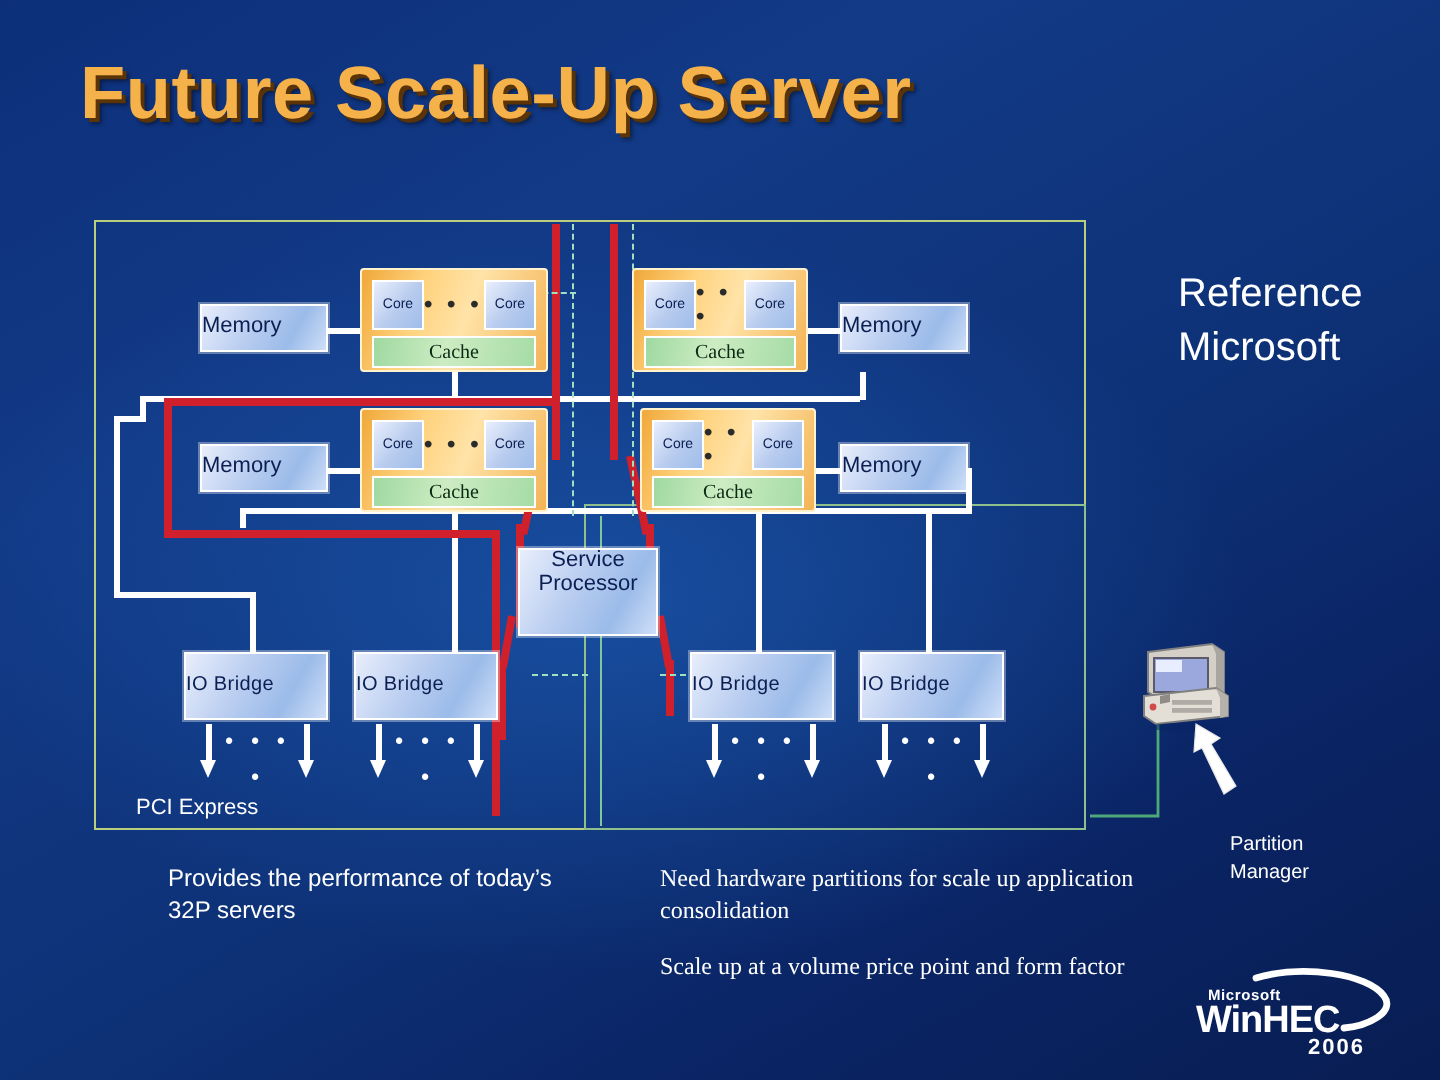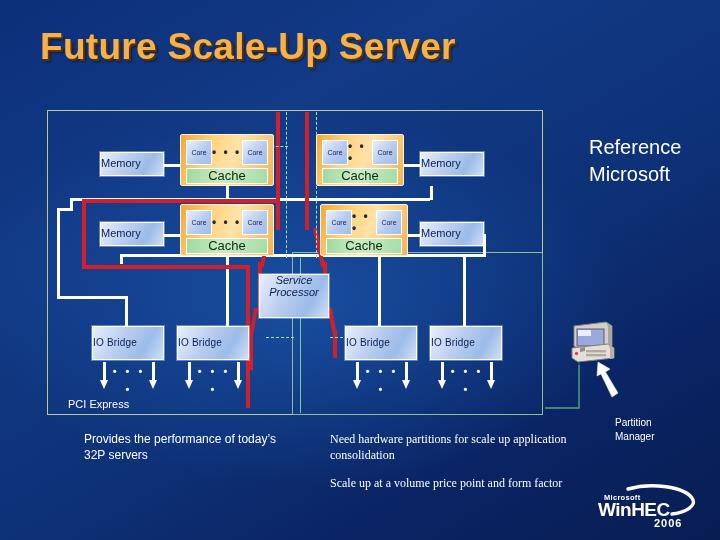--- a/index.html
+++ b/index.html
@@ -31,43 +31,43 @@
   .box{position:absolute;box-sizing:border-box;
        display:flex;align-items:center;justify-content:flex-start;
        color:#0b1f53;text-align:center;line-height:1.05;}
   .memory,.iobridge,.svcproc{
     border:1px solid #ffffff;
     background:linear-gradient(120deg,#e8eefc 0%,#b9cdf0 42%,#9bbbe9 72%,#cfdff8 100%);
     box-shadow:0 0 0 1px rgba(255,255,255,.35);
   }
   .memory{font-size:11px;}
   .iobridge{font-size:10px;letter-spacing:.2px;}
-  .svcproc{font-size:11px;font-style:italic;}
+  .svcproc{font-size:11px;}
 
   .cpu{
     position:absolute;box-sizing:border-box;
     border:1px solid #fff3cf;border-radius:2px;
     background:linear-gradient(110deg,#f0a83a 0%,#ffd27d 30%,#ffe3a8 55%,#f3b354 100%);
     padding:4px 5px 5px 5px;
   }
   .corerow{position:relative;height:26px;display:flex;align-items:center;justify-content:space-between;}
   .core{
     width:26px;height:25px;box-sizing:border-box;
     border:1px solid #ffffff;
     background:linear-gradient(130deg,#e9effd 0%,#b7cbee 55%,#9fbdea 100%);
     color:#0b1f53;font-size:7px;
     display:flex;align-items:center;justify-content:center;
   }
   .ellipsis{flex:1;color:#2b2b2b;font-size:12px;font-weight:bold;letter-spacing:2px;line-height:1;}
   .cache{
     margin-top:3px;height:16px;box-sizing:border-box;
     border:1px solid #ffffff;
     background:linear-gradient(100deg,#9fd9a0 0%,#cdecc3 45%,#a6dca6 100%);
-    color:#0b2a12;font-size:13px;
-    display:flex;align-items:flex-end;justify-content:center;
+    color:#0b2a12;font-size:10px;
+    display:flex;align-items:center;justify-content:center;font-family:Liberation Serif, serif;
   }
 
   
   .wl{position:absolute;background:#ffffff;}
   .wh{height:3px;} .wv{width:3px;}
 
   
   .rl{position:absolute;background:#d0202c;}
   .rh{height:4px;} .rv{width:4px;}
 

